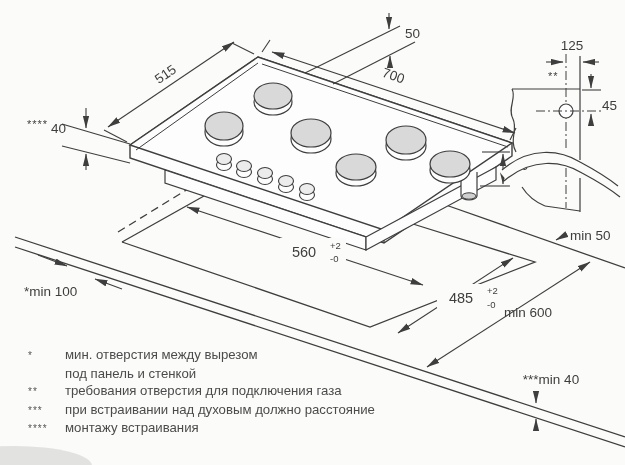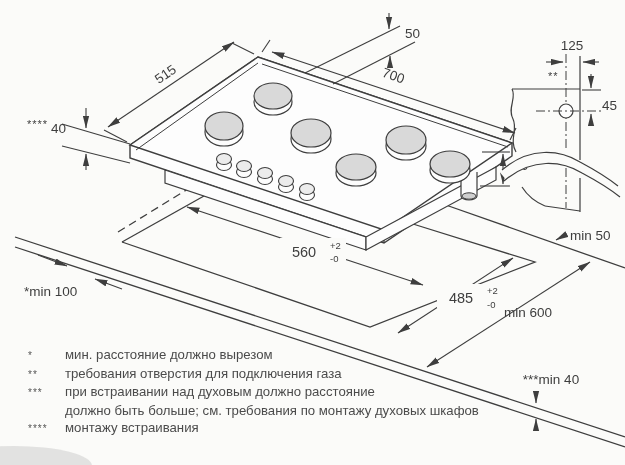--- a/index.html
+++ b/index.html
@@ -189,32 +189,32 @@
     <text class="dim" x="572" y="50" text-anchor="middle">125</text>
     <text class="marker-small" x="548" y="80">**</text>
     <text class="dim" x="602" y="110">45</text>
   </g>
 </svg>
 
 
 <div class="footnotes">
   <div class="fn-row">
     <span class="fn-marker">*</span>
-    <span class="fn-text">мин. расстояние должно вырезом</span>
+    <span class="fn-text">мин. отверстия между вырезом</span>
+  </div>
+  <div class="fn-row">
+    <span class="fn-marker"></span>
+    <span class="fn-text">под панель и стенкой</span>
   </div>
   <div class="fn-row">
     <span class="fn-marker">**</span>
     <span class="fn-text">требования отверстия для подключения газа</span>
   </div>
   <div class="fn-row">
     <span class="fn-marker">***</span>
     <span class="fn-text">при встраивании над духовым должно расстояние</span>
   </div>
   <div class="fn-row">
-    <span class="fn-marker"></span>
-    <span class="fn-text">должно быть больше; см. требования по монтажу духовых шкафов</span>
-  </div>
-  <div class="fn-row">
     <span class="fn-marker">****</span>
     <span class="fn-text">монтажу встраивания</span>
   </div>
 </div>
 </div>
 
 </body></html>

